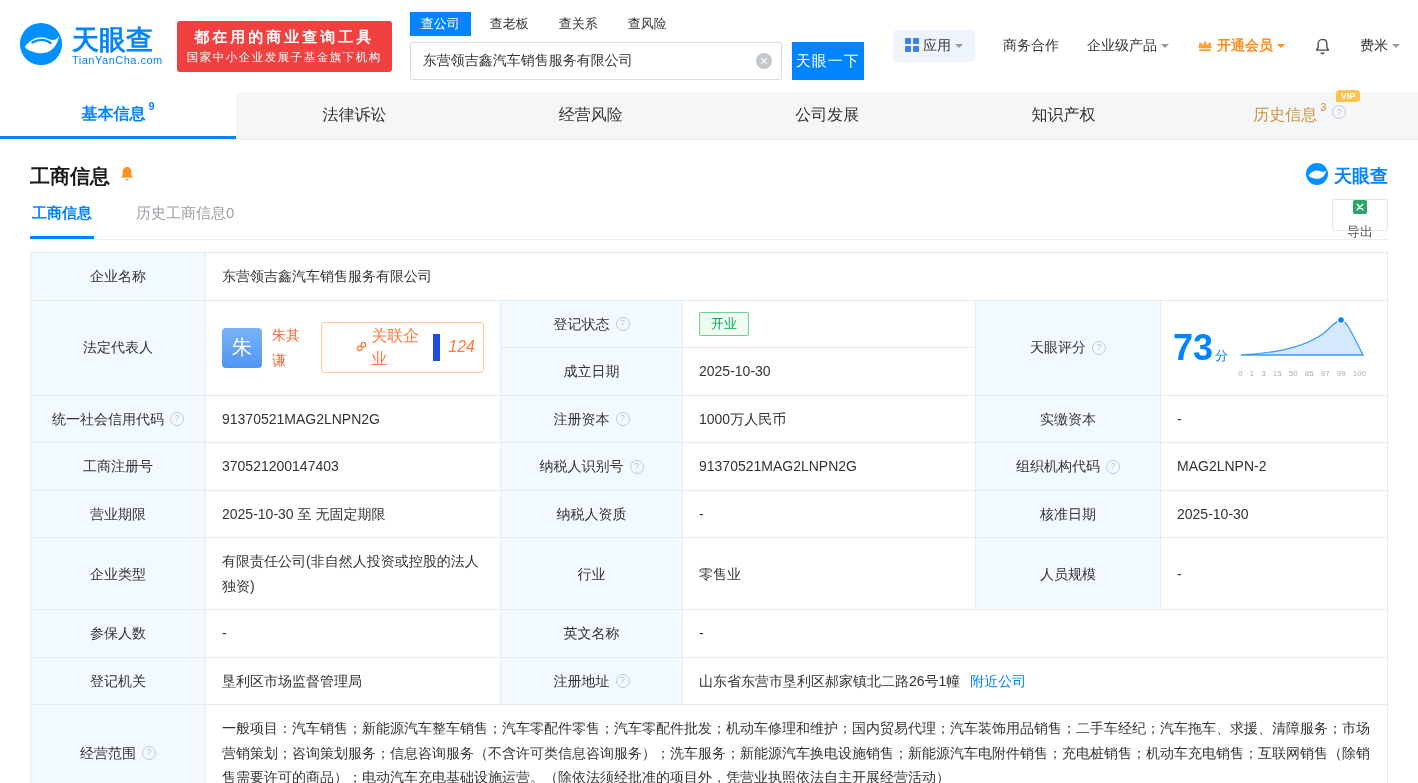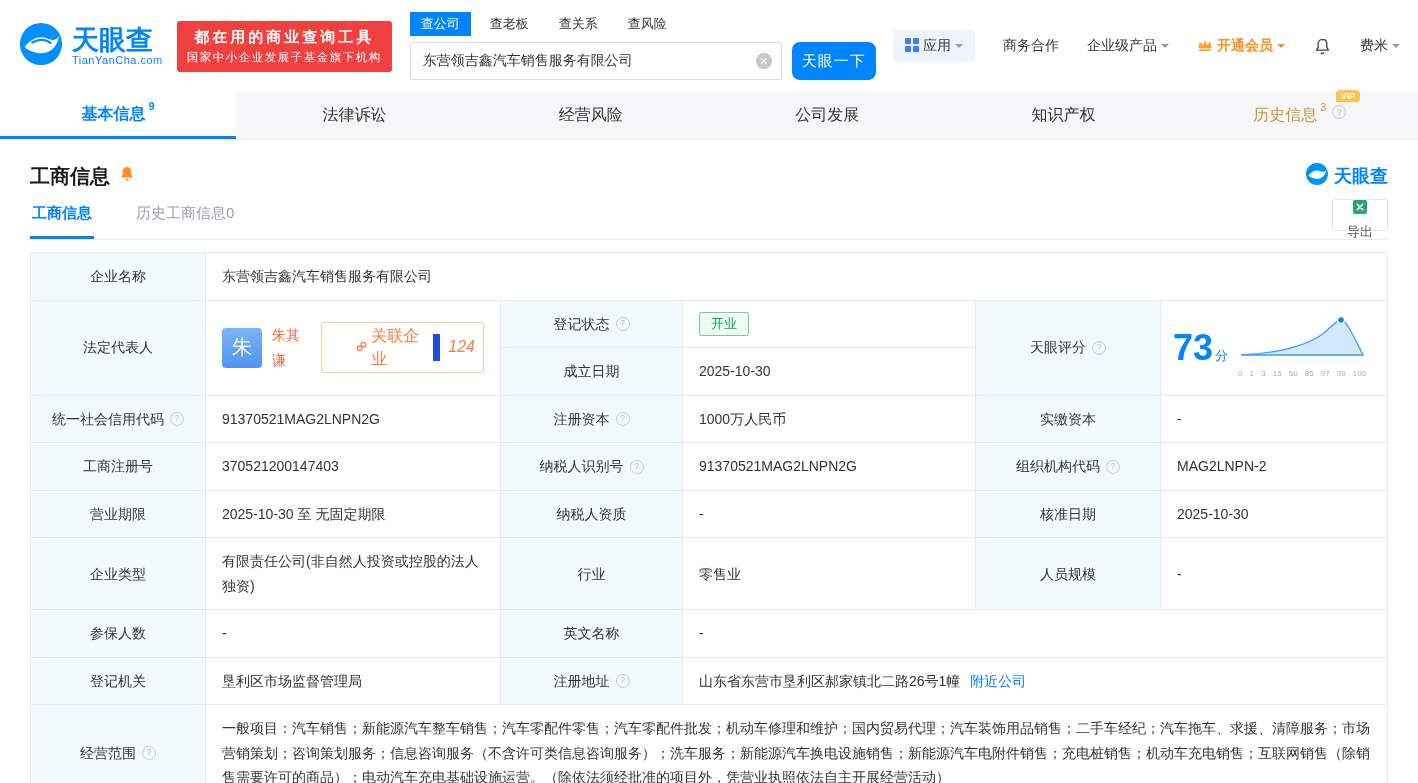--- a/index.html
+++ b/index.html
@@ -16,21 +16,21 @@
   .slogan-l2 { font-size: 11.5px; letter-spacing: 1.5px; margin-top: 3px; white-space: nowrap; }
 
   .search-area { display: flex; flex-direction: column; margin-left: 4px; }
   .search-tabs { display: flex; gap: 8px; margin-bottom: 6px; }
   .search-tab { font-size: 13px; padding: 3px 11px; color: #333; cursor: pointer; }
   .search-tab.active { background: #0084ff; color: #fff; }
   .search-row { display: flex; align-items: center; }
   .search-box { position: relative; }
   .search-box input { width: 372px; height: 38px; border: 1px solid #d9dde2; border-radius: 2px; padding: 0 36px 0 12px; font-size: 14px; color: #333; outline: none; font-family: inherit; }
   .clear-btn { position: absolute; right: 10px; top: 11px; width: 16px; height: 16px; border-radius: 50%; background: #c4c8cd; color: #fff; font-size: 11px; line-height: 16px; text-align: center; cursor: pointer; }
-  .search-btn { height: 38px; width: 84px; margin-left: 10px; background: #0084ff; color: #fff; border: none; font-size: 15px; letter-spacing: 1px; cursor: pointer; border-radius: 8px; font-family: inherit; }
+  .search-btn { height: 38px; width: 72px; margin-left: 10px; background: #0084ff; color: #fff; border: none; font-size: 15px; letter-spacing: 1px; cursor: pointer; border-radius: 0; font-family: inherit; }
 
   .top-nav { margin-left: auto; display: flex; align-items: center; gap: 28px; font-size: 14px; color: #333; white-space: nowrap; }
   .apps-pill { display: flex; align-items: center; gap: 6px; background: #eef4fe; border-radius: 4px; padding: 7px 12px; cursor: pointer; }
   .nav-item { cursor: pointer; display: flex; align-items: center; gap: 4px; }
   .vip-link { color: #ff8f1f; font-weight: bold; }
   .caret { width: 0; height: 0; border: 4px solid transparent; border-top-color: #999; margin-top: 4px; }
   .caret.orange { border-top-color: #ff8f1f; }
 
   
   .main-tabs { display: flex; height: 48px; background: #f5f6f7; border-bottom: 1px solid #ececec; }

